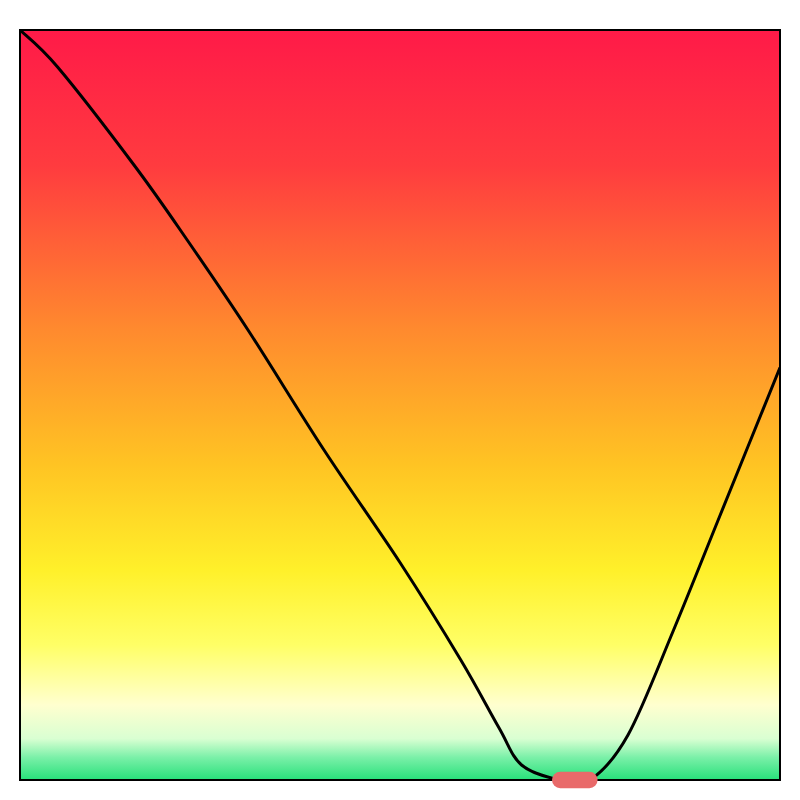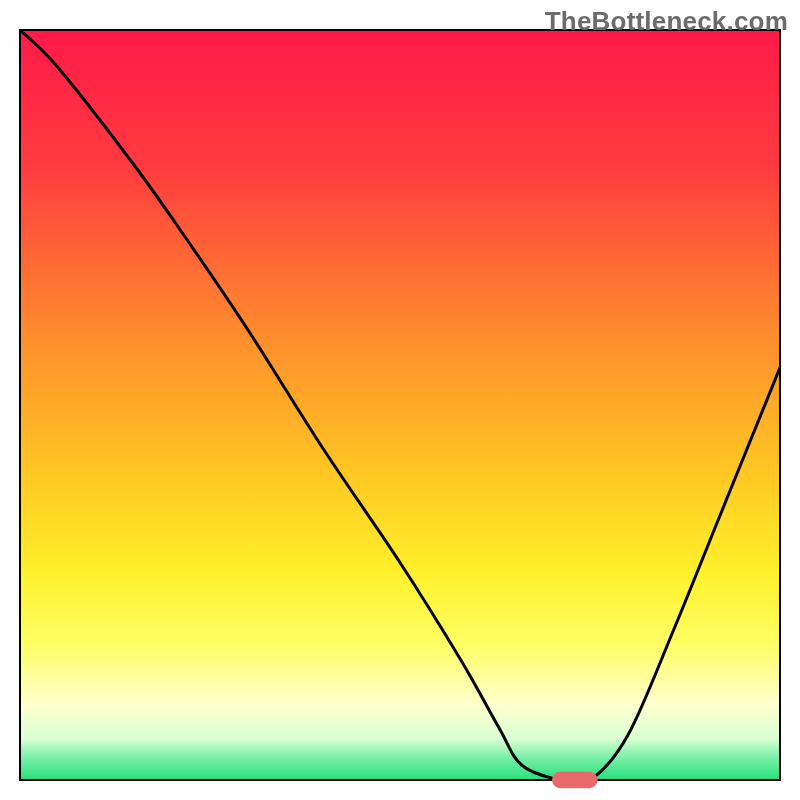--- a/index.html
+++ b/index.html
@@ -55,14 +55,13 @@
 
     <rect x="20" y="30" width="760" height="750" fill="url(#bg-grad)"></rect>
 
     <rect x="20" y="30" width="760" height="750" fill="none" stroke="#000" stroke-width="2"></rect>
 
     <path id="curve-path" fill="none" stroke="#000000" stroke-width="3" clip-path="url(#plot-clip)" d="M 20 30 C 26.333333333333332 36.25000000000001, 39 45.00000000000003, 58 67.50000000000003 C 77 90.00000000000003, 112.46666666666667 136.25000000000003, 134 165.00000000000003 C 155.53333333333333 193.75000000000003, 168.2 212.50000000000003, 187.2 240.00000000000003 C 206.2 267.5, 225.2 295, 248 330 C 270.8 365, 298.6666666666667 411.25000000000006, 324 450.00000000000006 C 349.3333333333333 488.75000000000006, 377.2 527.5, 400 562.5 C 422.8 597.5, 444.33333333333326 632.5, 460.79999999999995 660 C 477.26666666666665 687.5, 488.6666666666667 710, 498.8 727.5 C 508.93333333333334 745, 511.4666666666667 756.25, 521.6 765 C 531.7333333333333 773.75, 548.2 777.5, 559.6 780 C 571 782.5, 578.6 787.5, 590 780 C 601.4 772.5, 614.0666666666666 760, 628 735 C 641.9333333333334 710, 658.4 666.25, 673.6 630 C 688.8000000000001 593.75, 701.4666666666667 561.25, 719.2 517.5 C 736.9333333333334 473.75, 769.8666666666667 392.49999999999994, 780 367.49999999999994"></path>
 
     <rect id="marker-rect" rx="8.25" ry="8.25" x="552" y="771.75" width="45.6" height="16.5" fill="#e96a6a"></rect>
   </svg>
 
-  <div class="watermark">TheBottleneck.com</div>
 </div>
 
 </body></html>

